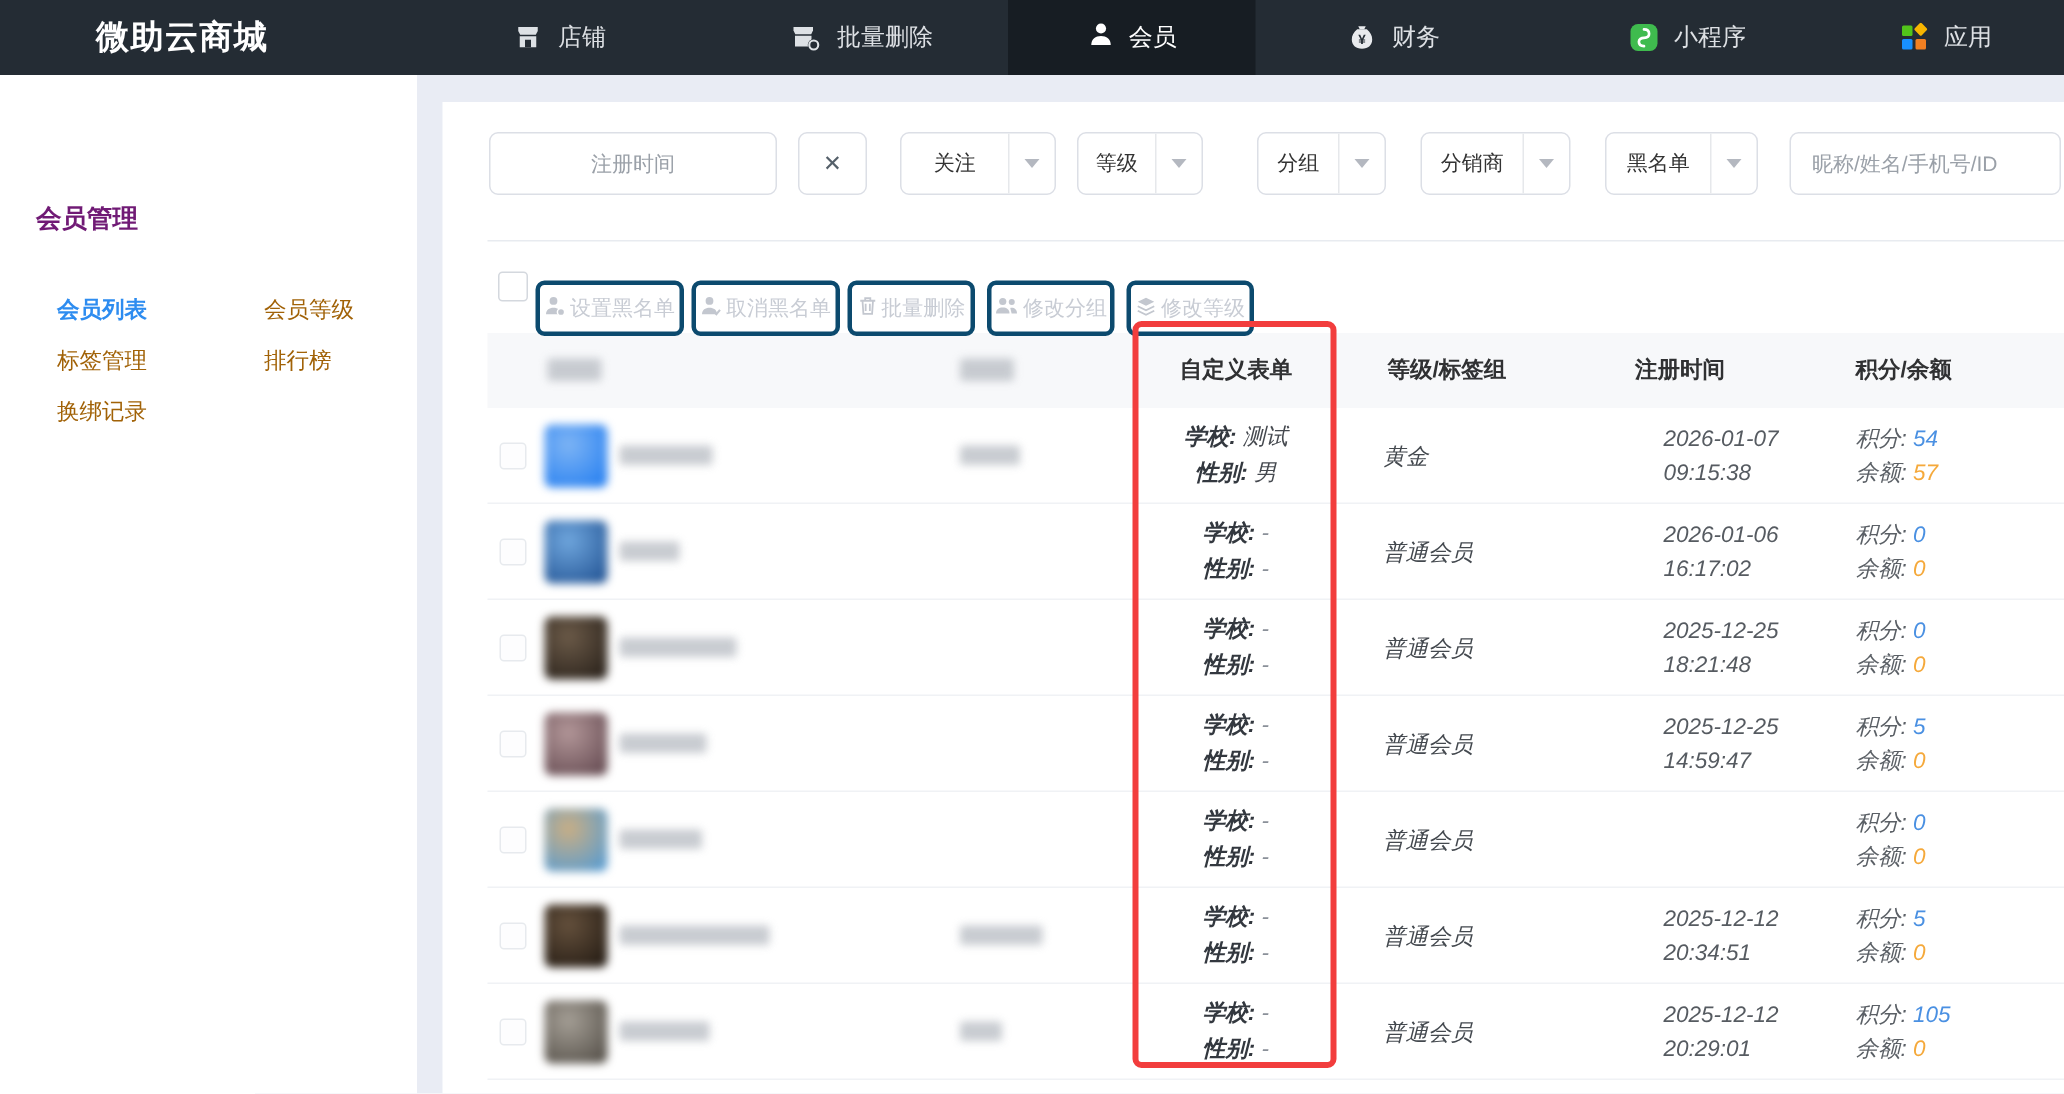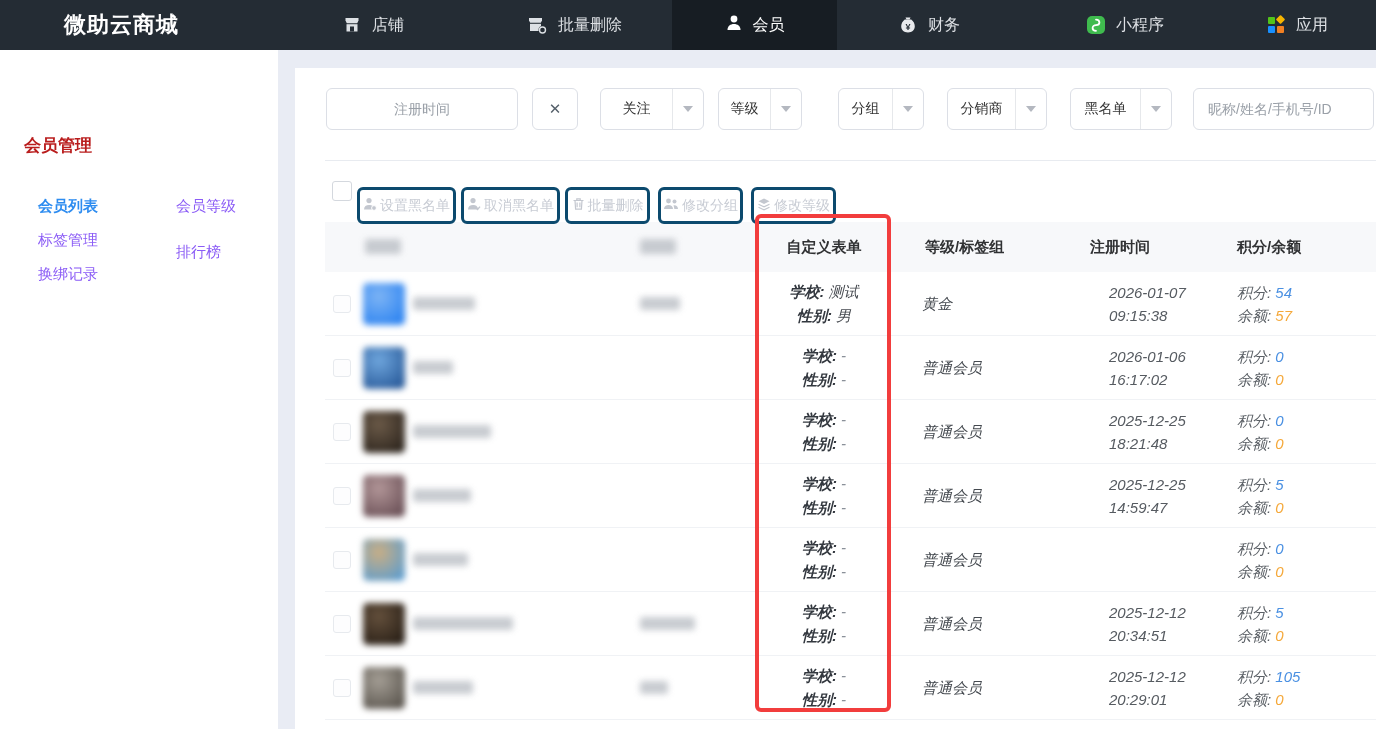--- a/index.html
+++ b/index.html
@@ -8,22 +8,22 @@
 
   
   .navbar { position:absolute; left:0; top:0; width:1376px; height:50px; background:#242c34; z-index:30; }
   .brand { position:absolute; left:64px; top:0; height:50px; line-height:50px; color:#fff; font-size:22px; font-weight:700; letter-spacing:1px; }
   .nav-item { position:absolute; top:0; height:50px; display:flex; align-items:center; gap:10px; color:#dde0e4; font-size:16px; cursor:pointer; }
   .nav-item svg { display:block; }
   .nav-active { position:absolute; left:672px; top:0; width:165px; height:50px; background:#171d23; display:flex; align-items:center; justify-content:center; gap:10px; color:#fff; font-size:16px; cursor:pointer; }
 
   
   .sidebar { position:absolute; left:0; top:50px; width:278px; height:679px; background:#fff; z-index:10; }
-  .side-heading { position:absolute; left:24px; top:84px; font-size:17px; font-weight:700; color:#b91c1c; }
-  .side-item { position:absolute; font-size:15px; color:#8b5cf6; cursor:pointer; }
+  .side-heading { position:absolute; left:24px; top:84px; font-size:17px; font-weight:700; color:#701a75; }
+  .side-item { position:absolute; font-size:15px; color:#a16207; cursor:pointer; }
   .side-item.active { color:#2d8cf0; font-weight:700; }
 
   
   .main { position:absolute; left:295px; top:68px; width:1081px; height:661px; background:#fff; z-index:5; }
 
   
   .f-input { position:absolute; top:88px; height:42px; background:#fff; border:1px solid #dcdfe6; border-radius:6px; font-size:14px; color:#333; z-index:15; }
   .f-input::placeholder { color:#9aa0a8; }
   .date-input { text-align:center; }
   .search-input { padding:0 14px; }
@@ -130,21 +130,21 @@
       </span>
     <span>应用</span>
   </div>
 </div>
 
 <div class="sidebar">
   <div class="side-heading">会员管理</div>
   <div class="side-item active" style="left:38px; top:147px;">会员列表</div>
   <div class="side-item" style="left:176px; top:147px;">会员等级</div>
   <div class="side-item" style="left:38px; top:181px;">标签管理</div>
-  <div class="side-item" style="left:176px; top:193px;">排行榜</div>
+  <div class="side-item" style="left:176px; top:181px;">排行榜</div>
   <div class="side-item" style="left:38px; top:215px;">换绑记录</div>
 </div>
 
 <div class="main"></div>
 
 <input class="f-input date-input" style="left: 326px; width: 192px;" placeholder="注册时间">
 <div class="clear-btn" style="left:532px; width:46px;">
   <span>✕</span>
 </div>
 

